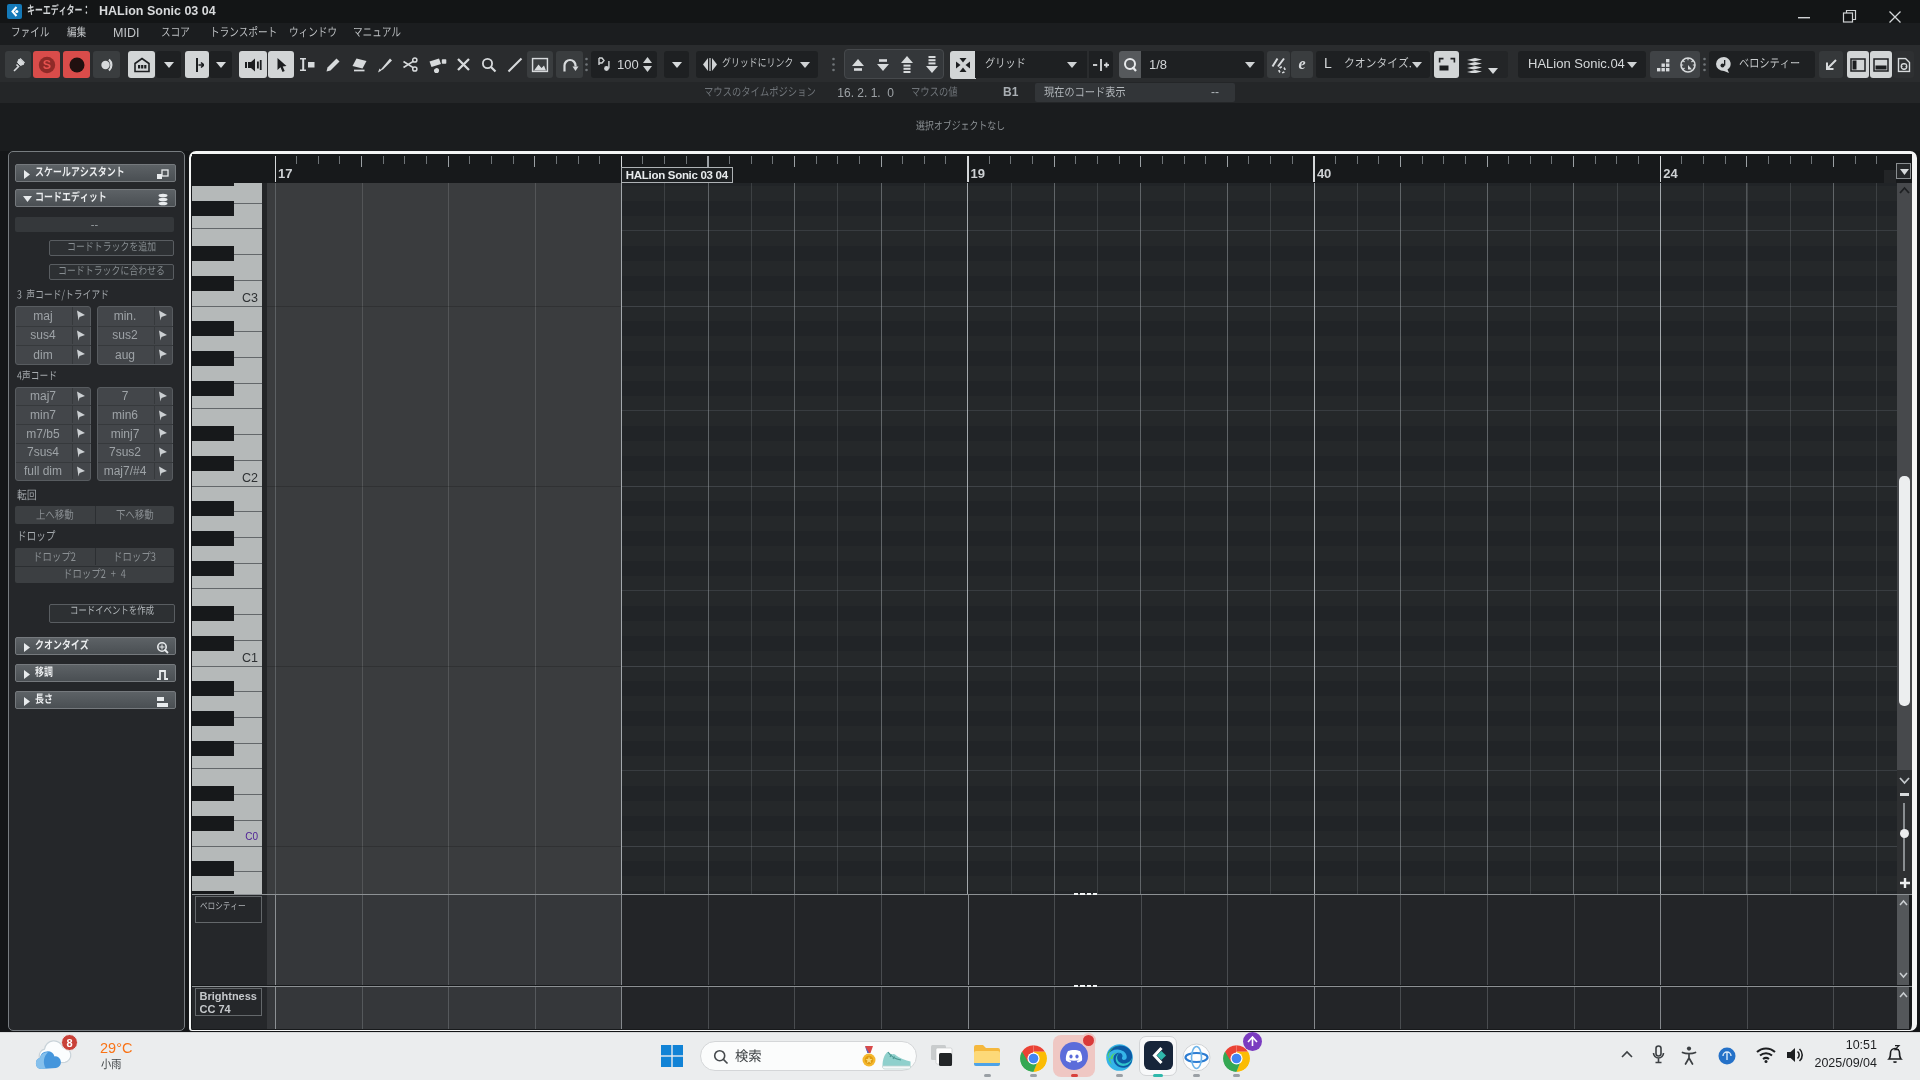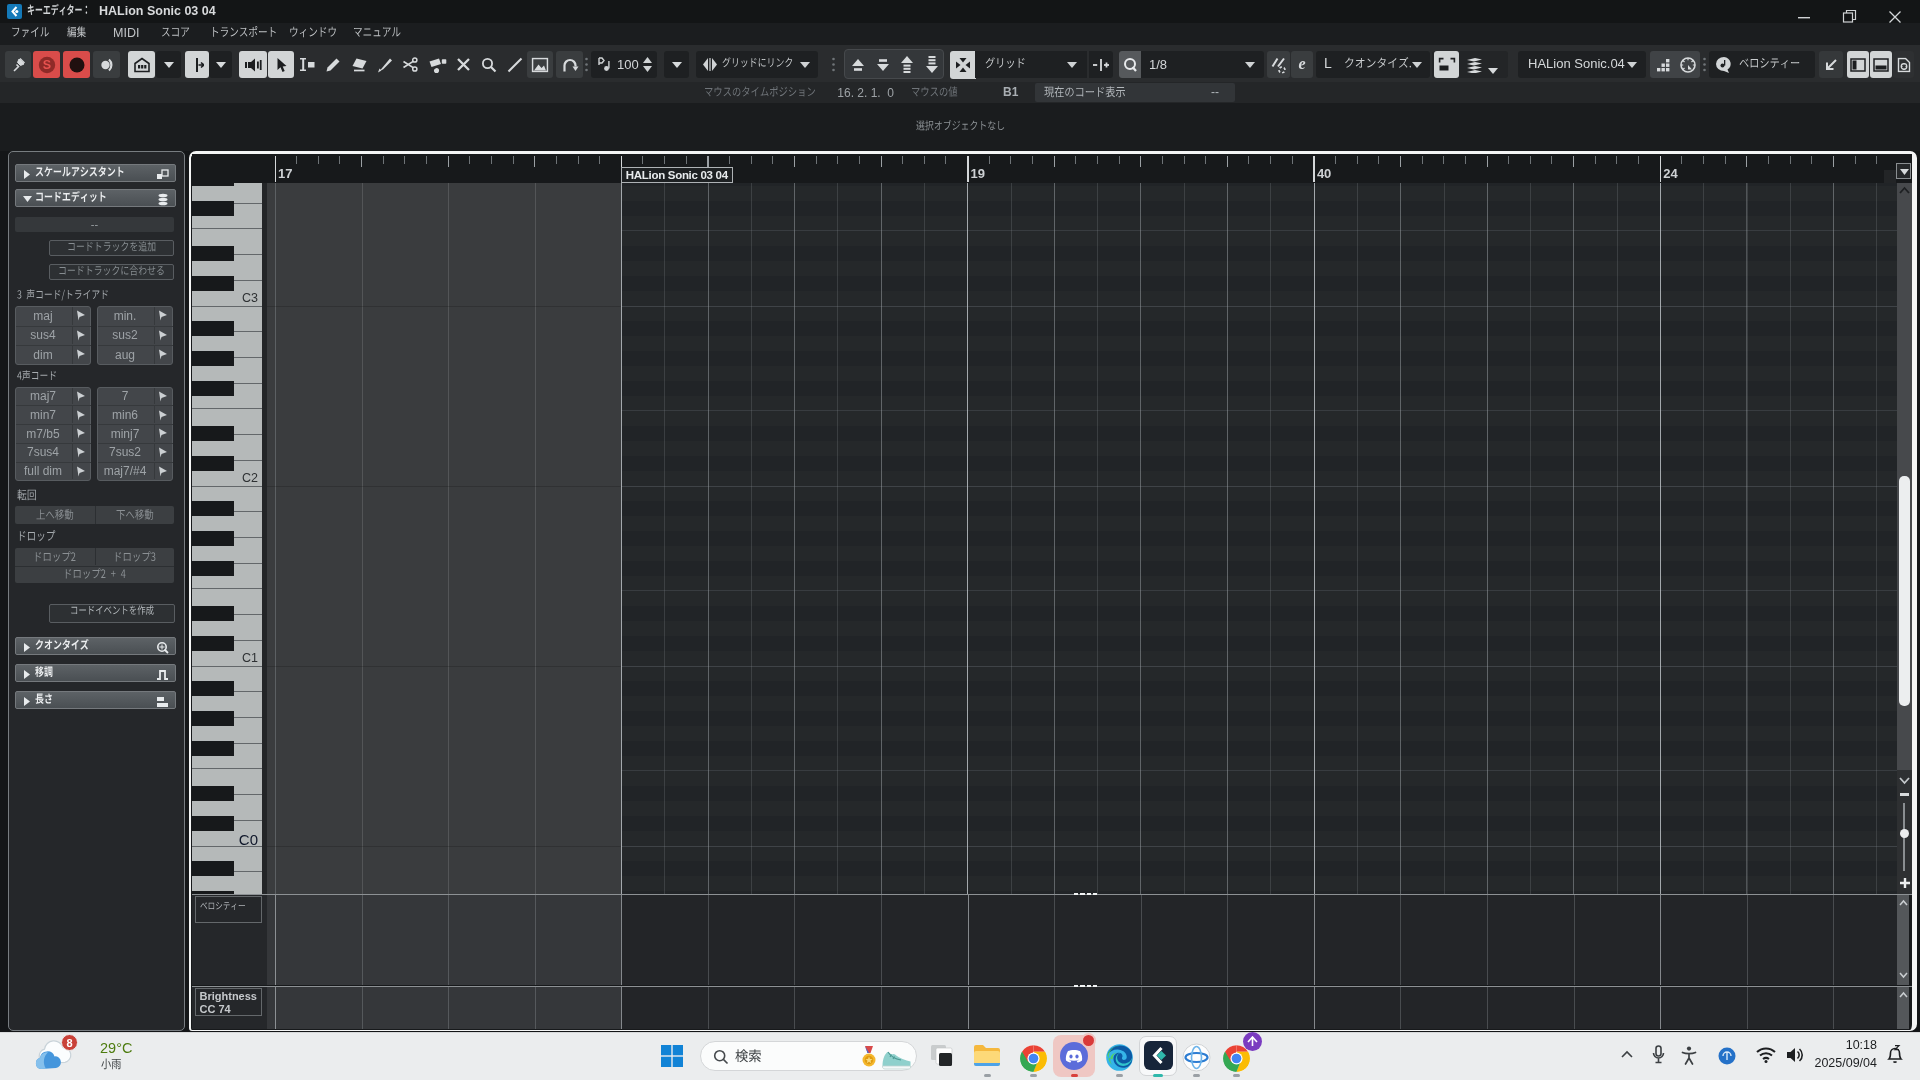--- a/index.html
+++ b/index.html
@@ -1008,21 +1008,21 @@
     <div style="position:absolute;left:0;top:497.5px;width:42px;height:15px;background:#17191b"></div>
     <div style="position:absolute;left:0;top:527.5px;width:42px;height:15px;background:#17191b"></div>
     <div style="position:absolute;left:0;top:557.5px;width:42px;height:15px;background:#17191b"></div>
     <div style="position:absolute;left:0;top:602.5px;width:42px;height:15px;background:#17191b"></div>
     <div style="position:absolute;left:0;top:632.5px;width:42px;height:15px;background:#17191b"></div>
     <div style="position:absolute;left:0;top:677.5px;width:42px;height:15px;background:#17191b"></div>
     <div style="position:absolute;left:0;top:707.5px;width:42px;height:15px;background:#17191b"></div>
     <div style="position:absolute;right:4px;top:108.0px;font-size:12.5px;color:#2e3133">C3</div>
     <div style="position:absolute;right:4px;top:288.0px;font-size:12.5px;color:#2e3133">C2</div>
     <div style="position:absolute;right:4px;top:468.0px;font-size:12.5px;color:#2e3133">C1</div>
-    <div style="position:absolute;right:4px;top:648.0px;font-size:15px;color:#0f172a">C0</div>
+    <div style="position:absolute;right:4px;top:648.0px;font-size:10px;color:#4c1d95">C0</div>
   </div>
 <div class="abs" style="left:262px;top:183px;width:5px;height:710.5px;background:#232527"></div>
 <div class="abs" style="left:1896px;top:163px;width:15px;height:16px;background:#26282a;border:1px solid #8a8e91">
 <svg style="position:absolute;left:2.5px;top:4px" width="9" height="8">
       <path d="M0 1 9 1 4.5 7z" fill="#d8dbdd"></path>
     </svg>
   </div>
 <div class="abs" style="left:1884px;top:170px;width:12px;height:13px;background:#232527"></div>
 <div class="abs" style="left:1897px;top:183px;width:14.5px;height:587px;background:#47494c"></div>
 <svg class="abs" style="left:1899px;top:186px" width="11" height="9">
@@ -1091,21 +1091,21 @@
 <svg class="abs" style="left:1899px;top:991px" width="9" height="8">
     <path d="M1 6 4.5 2 8 6" stroke="#caced1" stroke-width="1.5" fill="none"></path>
   </svg>
 <div class="abs" style="left:0;top:1032px;width:1920px;height:48px;background:#ebedee;border-top:1px solid #d8dadb"></div>
 <svg class="abs" style="left:34px;top:1037px" width="40" height="36" viewBox="0 0 40 36">
 <path d="M12 26 a7 7 0 0 1 -1.5-13.8 a9.5 9.5 0 0 1 18.5-1.7 a7.5 7.5 0 0 1 2 14.8 z" fill="#fbfdfe" stroke="#c9d3d9" stroke-width="1.2"></path>
 <path d="M7 32 a5.8 5.8 0 0 1 -1-11.3 a7.5 7.5 0 0 1 14.5-1.3 a5.8 5.8 0 0 1 1.5 11.5 z" fill="#4596dc"></path>
 <path d="M7 32 a5.8 5.8 0 0 1 -1-11.3 a7.5 7.5 0 0 1 8-5.5 c-4.5 4-5.5 11-2 16.5z" fill="#85c0ec"></path>
   </svg>
 <div class="abs" style="left:61px;top:1034px;width:17px;height:17px;border-radius:50%;background:#c94138;border:1.5px solid #ecedee;color:#fff;font-size:11px;font-weight:bold;text-align:center;line-height:16px">8</div>
-<div class="abs" style="left:100px;top:1040px;font-size:14.5px;color:#4d7c0f">29°C</div>
+<div class="abs" style="left:100px;top:1040px;font-size:14.5px;color:#f97316">29°C</div>
 <div class="abs" style="left:101px;top:1058px"><svg width="20" height="16" style="overflow:visible;">
       <g fill="#3c4043" transform="translate(0,10.3) scale(0.010200,0.012000)">
         <use href="#g96r" x="0"></use>
         <use href="#g97r" x="1000"></use>
       </g>
     </svg></div>
 <svg class="abs" style="left:660px;top:1044px" width="24" height="24" viewBox="0 0 24 24">
     <g fill="#1183d6">
       <rect x="1" y="1" width="10.3" height="10.3"></rect>
       <rect x="12.7" y="1" width="10.3" height="10.3"></rect>
@@ -1223,21 +1223,21 @@
 <svg class="abs" style="left:1756px;top:1047px" width="20" height="16" viewBox="0 0 20 16">
     <path d="M1 5 a13 13 0 0 1 18 0" stroke="#1d1f21" stroke-width="2" fill="none"></path>
     <path d="M4 8.5 a9 9 0 0 1 12 0" stroke="#1d1f21" stroke-width="2" fill="none"></path>
     <path d="M7 12 a5 5 0 0 1 6 0" stroke="#1d1f21" stroke-width="2" fill="none"></path>
     <circle cx="10" cy="14.5" r="1.5" fill="#1d1f21"></circle>
   </svg>
 <svg class="abs" style="left:1786px;top:1046px" width="19" height="18" viewBox="0 0 19 18">
     <path d="M1 6 H4.5 L9 2 V16 L4.5 12 H1z" fill="#1d1f21"></path>
     <path d="M11.5 5.5 a4.5 4.5 0 0 1 0 7 M13.5 3 a8 8 0 0 1 0 12" stroke="#1d1f21" stroke-width="1.6" fill="none"></path>
   </svg>
-<div class="abs" style="left:1827px;top:1038px;width:50px;height:15px;font-size:12.5px;color:#1d1f21;text-align:right">10:18</div>
+<div class="abs" style="left:1827px;top:1038px;width:50px;height:15px;font-size:12.5px;color:#1d1f21;text-align:right">10:51</div>
 <div class="abs" style="left:1810px;top:1056px;width:67px;height:15px;font-size:12.5px;color:#1d1f21;text-align:right">2025/09/04</div>
 <svg class="abs" style="left:1886px;top:1045px" width="18" height="20" viewBox="0 0 18 20">
     <path d="M3 14 C4 13 4.5 11 4.5 8 A4.5 4.5 0 0 1 13.5 8 C13.5 11 14 13 15 14z" fill="none" stroke="#1d1f21" stroke-width="1.6"></path>
     <path d="M7.5 16.5 a1.8 1.8 0 0 0 3 0" stroke="#1d1f21" stroke-width="1.4" fill="none"></path>
     <path d="M10 2 H15 L10 7 H15" stroke="#1d1f21" stroke-width="1.5" fill="none" transform="translate(1,-1) scale(0.8)"></path>
   </svg>
 <svg width="0" height="0" style="position:absolute">
     <defs>
       <path id="g0b" d="M92 -293 120 -159C143 -165 177 -172 220 -180L459 -221L493 -39C499 -10 502 25 506 62L651 36C642 4 632 -32 625 -62L589 -242L806 -277C844 -283 885 -290 912 -292L885 -424C859 -416 822 -408 783 -400C738 -391 656 -377 566 -362L535 -522L735 -554C765 -558 805 -564 827 -566L803 -697C779 -690 741 -682 709 -676L512 -643L496 -735C491 -759 488 -793 485 -813L344 -790C351 -766 358 -742 364 -714L382 -623C296 -609 219 -598 184 -594C153 -590 123 -588 91 -587L118 -449C152 -458 178 -463 210 -470L406 -502L436 -341L196 -304C164 -300 119 -294 92 -293Z"></path>
       <path id="g1b" d="M92 -463V-306C129 -308 196 -311 253 -311C370 -311 700 -311 790 -311C832 -311 883 -307 907 -306V-463C881 -461 837 -457 790 -457C700 -457 371 -457 253 -457C201 -457 128 -460 92 -463Z"></path>

